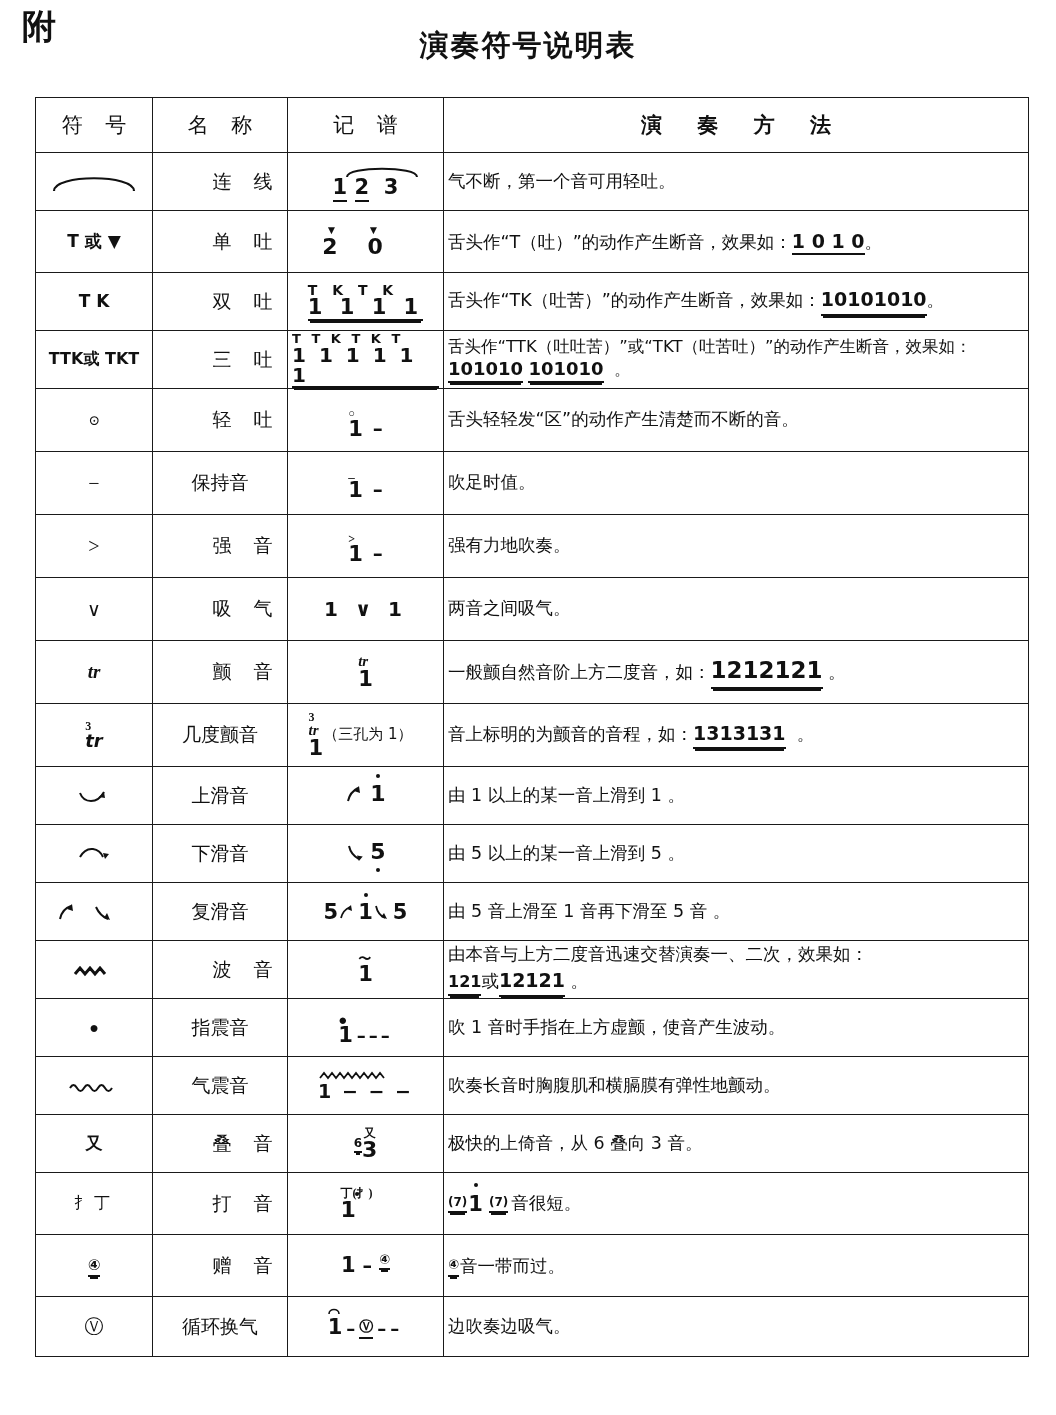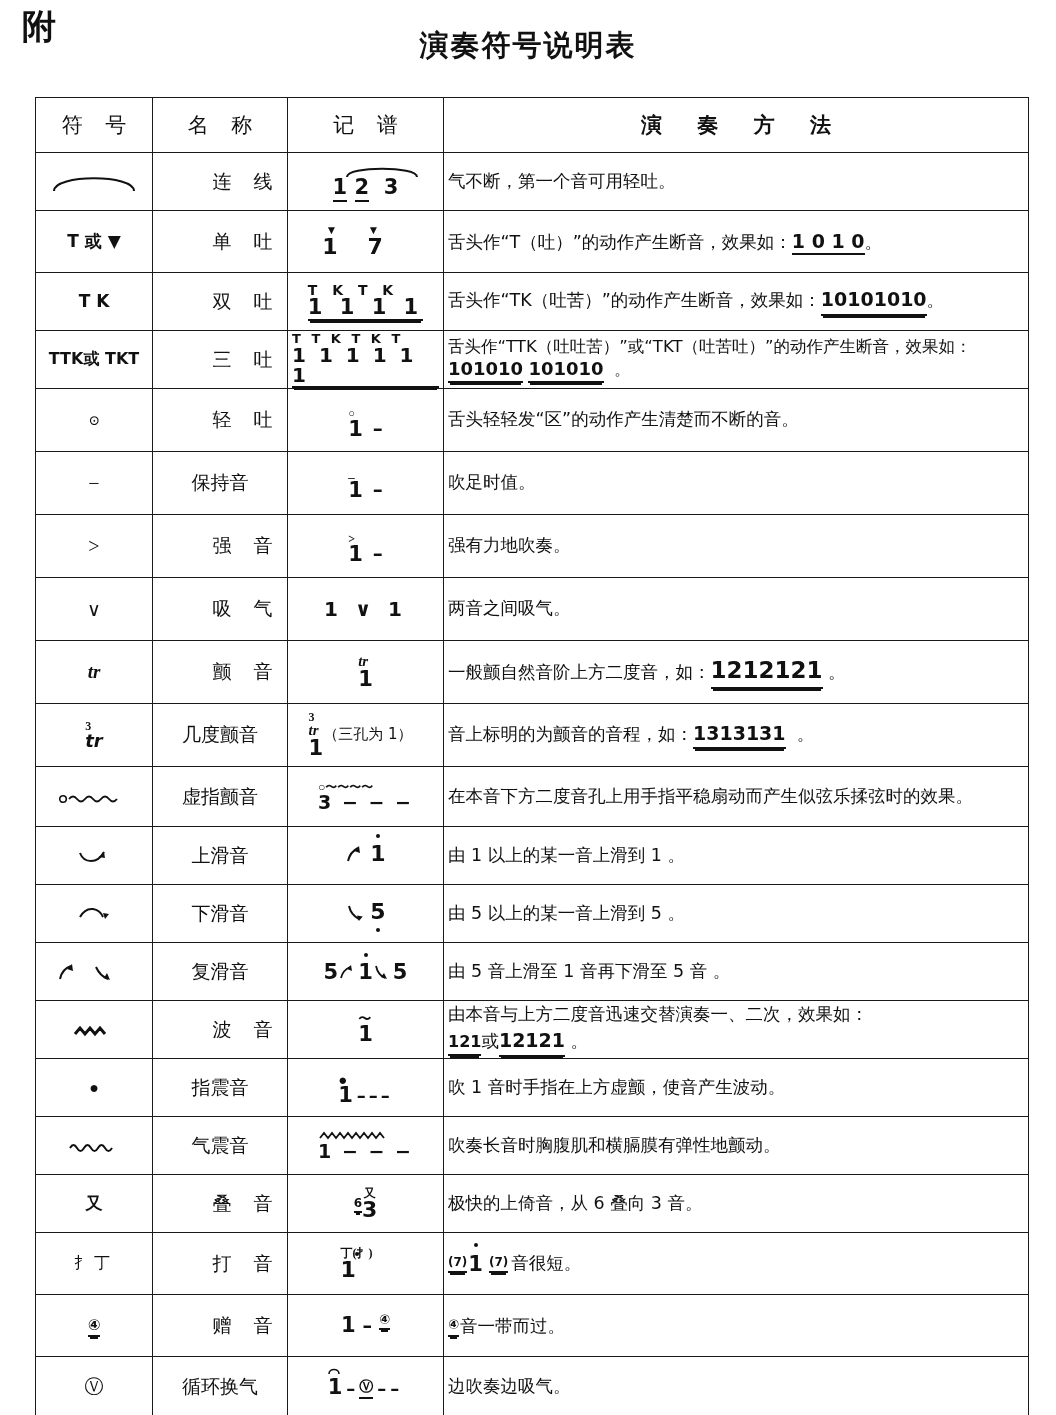--- a/index.html
+++ b/index.html
@@ -143,21 +143,21 @@
       </tr>
 
       <tr style="height:62px">
         <td class="sym">
           <span class="mono-num" style="font-size:17px">T 或 ▼</span>
         </td>
         <td class="name"><span class="sp">单 吐</span></td>
         <td class="note">
           <span style="display:inline-block;line-height:1">
             <span style="display:block;font-size:12px;letter-spacing:30px;text-indent:4px">▼▼</span>
-            <span class="mono-num" style="display:block;font-size:22px;letter-spacing:30px;text-indent:4px">17</span>
+            <span class="mono-num" style="display:block;font-size:22px;letter-spacing:30px;text-indent:4px">20</span>
           </span>
         </td>
         <td class="desc"><span>舌头作“T（吐）”的动作产生断音，效果如：</span><span class="mono-num u1" style="font-size:19px">1 0 1 0</span><span>。</span></td>
       </tr>
 
       <tr style="height:58px">
         <td class="sym">
           <span class="mono-num" style="font-size:17px">T K</span>
         </td>
         <td class="name"><span class="sp">双 吐</span></td>
@@ -271,38 +271,20 @@
         <td class="note" style="white-space:nowrap">
           <span class="stack" style="margin-left:-10px">
             <span class="top" style="font-size:12px">3</span>
             <span class="top ital" style="font-size:15px">tr</span>
             <span class="bot">1</span>
           </span><span style="font-size:15px;font-family:'DejaVu Sans','Liberation Sans',sans-serif">（三孔为 1）</span>
         </td>
         <td class="desc"><span>音上标明的为颤音的音程，如：</span><span class="mono-num u2" style="font-size:19px">1313131</span>&nbsp;&nbsp;<span>。</span></td>
       </tr>
 
-      <tr style="height:60px">
-        <td class="sym">
-          <span>
-            <svg width="74" height="14" viewBox="0 0 74 14">
-                <circle cx="6" cy="8" r="3.3" stroke="#111" stroke-width="1.6" fill="none"></circle>
-                <path d="M12 8 q4 -5 8 0 q4 5 8 0 q4 -5 8 0 q4 5 8 0 q4 -5 8 0 q4 5 8 0" stroke="#111" stroke-width="1.9" fill="none"></path>
-              </svg>
-          </span>
-        </td>
-        <td class="name"><span>虚指颤音</span></td>
-        <td class="note">
-          <span class="stack">
-            <span class="top" style="font-size:12px;letter-spacing:0">○〜〜〜〜</span>
-            <span class="bot" style="letter-spacing:2px;font-size:19px">3 − − −</span>
-          </span>
-        </td>
-        <td class="desc">在本音下方二度音孔上用手指平稳扇动而产生似弦乐揉弦时的效果。</td>
-      </tr>
 
       <tr style="height:58px">
         <td class="sym">
           <span>
             <svg width="40" height="20" viewBox="0 0 40 20">
                 <path d="M6 7 q3 8 11 8 q8 0 13 -9" stroke="#111" stroke-width="2" fill="none"></path>
                 <path d="M30 6 l1 6 l-6 -1 z" fill="#111"></path>
               </svg>
           </span>
         </td>

